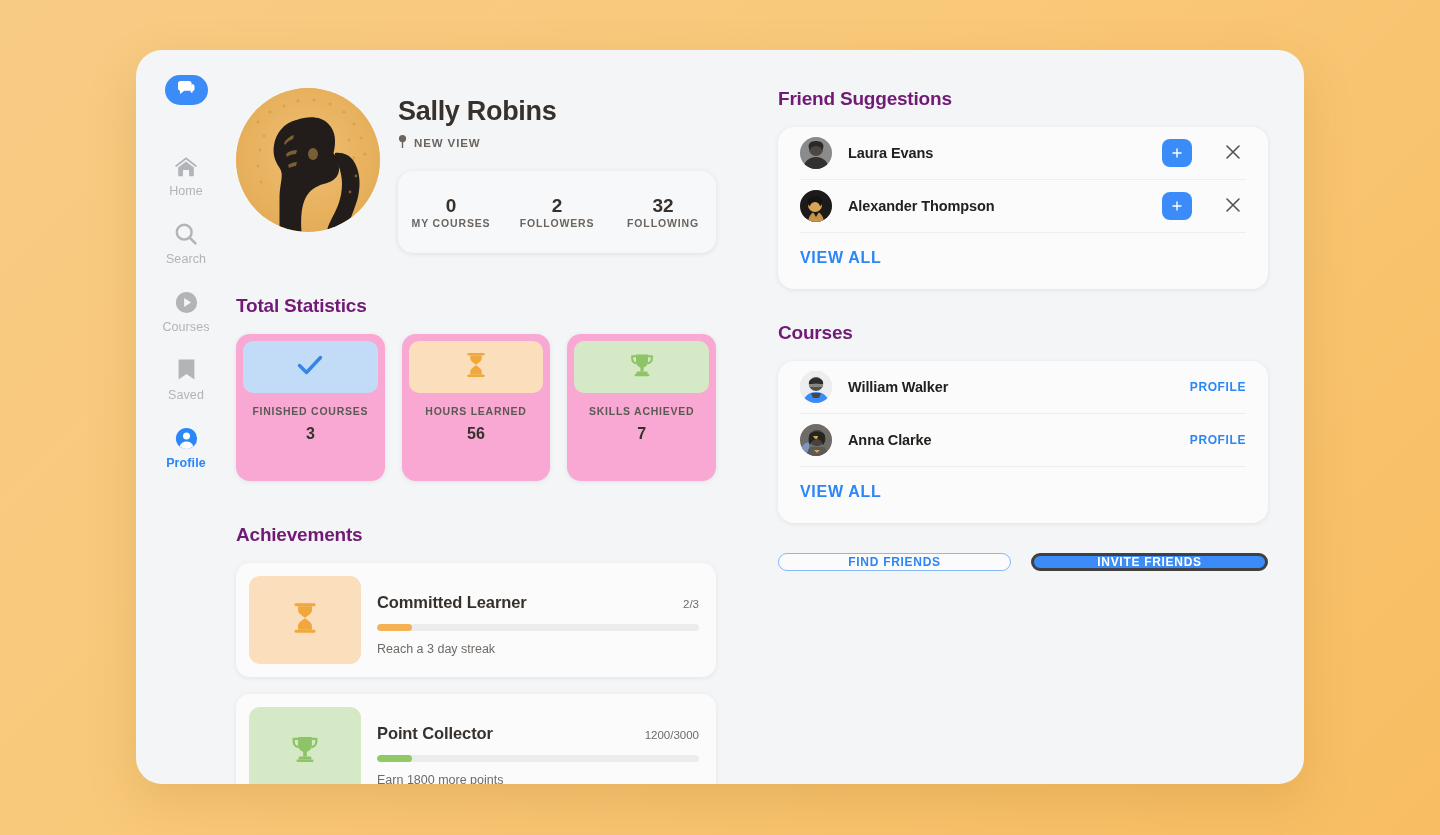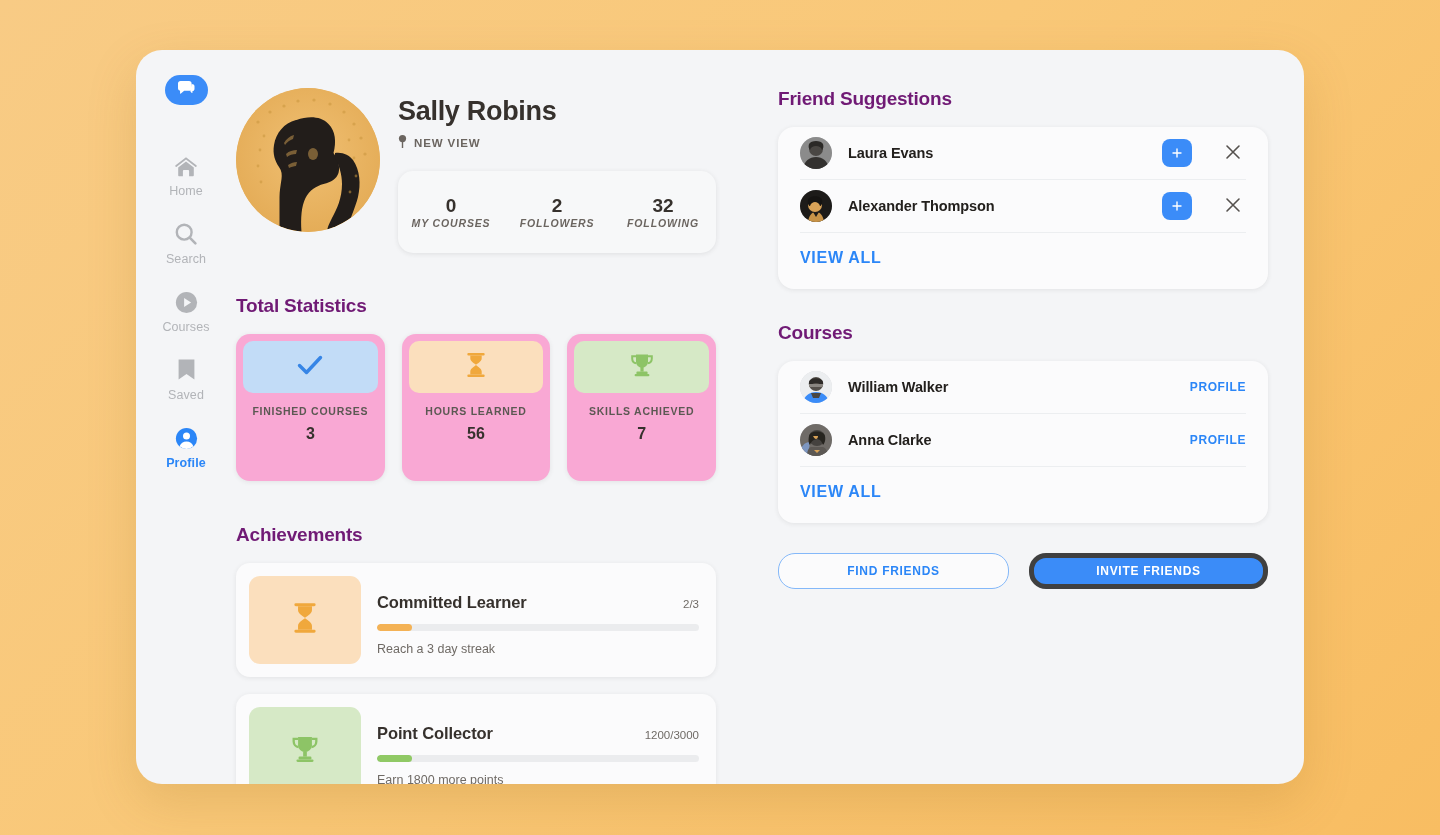--- a/index.html
+++ b/index.html
@@ -125,21 +125,20 @@
   .stat-pill-value {
     font-size: 19px;
     font-weight: bold;
     color: #36312d;
   }
   .stat-pill-label {
     font-size: 10.5px;
     font-weight: bold;
     letter-spacing: .85px;
     color: #6b6560;
-    font-style: italic;
   }
 
   
   .section-title {
     font-size: 19px;
     font-weight: bold;
     color: #701a75;
     letter-spacing: -.2px;
   }
 
@@ -314,38 +313,38 @@
   #friends-heading { margin-top: 33px; }
 
   
   #friend-actions {
     margin-top: 30px;
     display: flex;
     gap: 20px;
   }
   .action-btn {
     flex: 1;
-    height: 36px;
+    height: 18px;
     border-radius: 17px;
     font-size: 12px;
     font-weight: bold;
     letter-spacing: .7px;
     display: flex;
     align-items: center;
     justify-content: center;
     cursor: pointer;
   }
   .action-btn.outline {
     background: #fbfbfc;
     border: 1px solid #84b8f9;
     color: #2b86f7;
   }
   .action-btn.solid {
     background: #3b8cf8;
-    border: 5px solid #404040;
+    border: 3px solid #404040;
     color: #ffffff;
   }
 </style>
 </head>
 <body>
 
 <div id="app-window">
 
   <nav id="sidebar">
 

